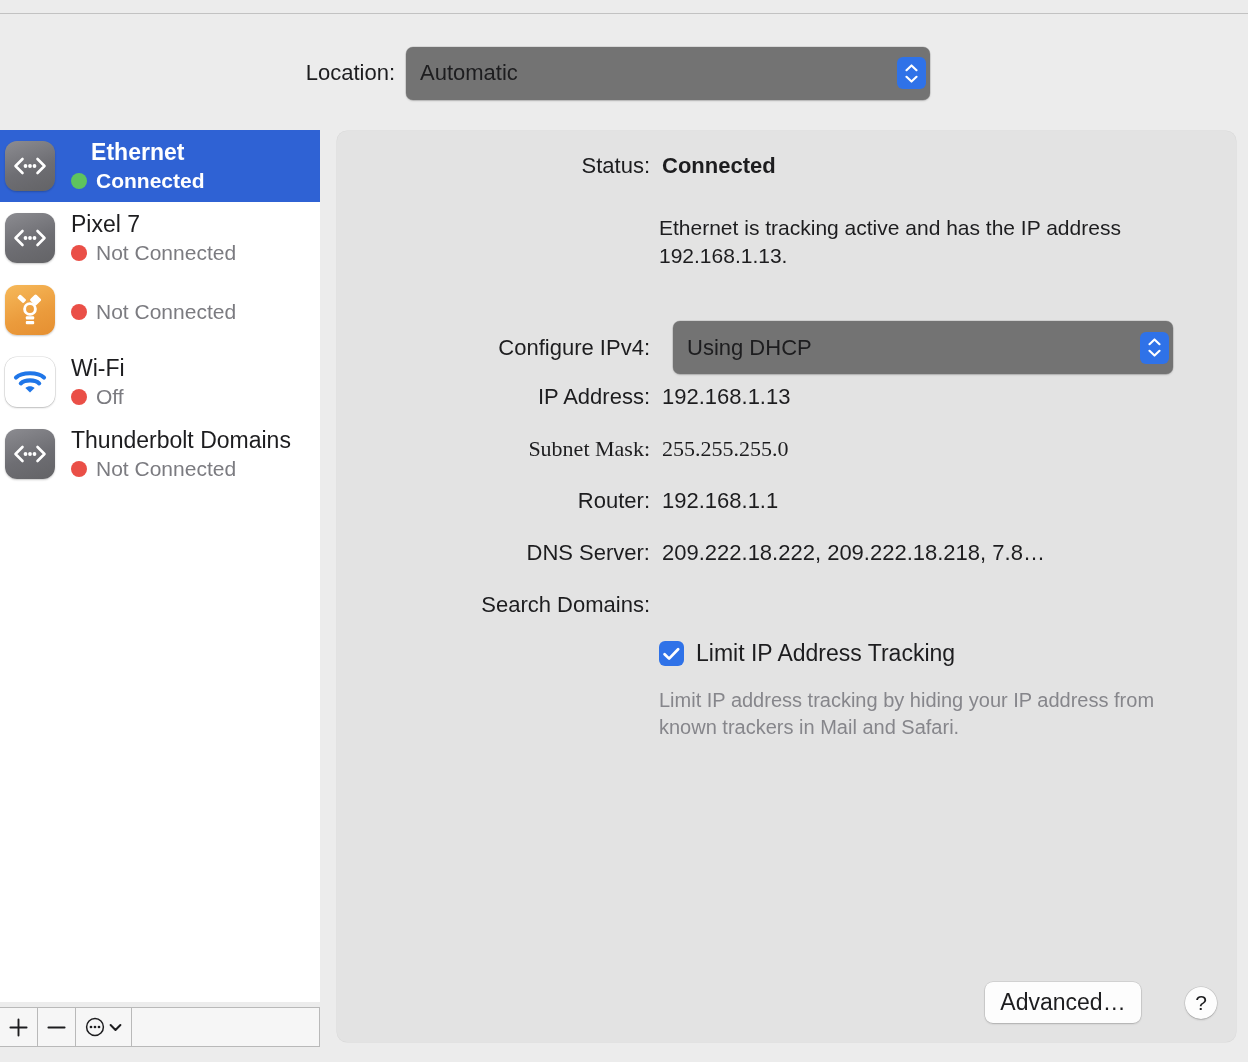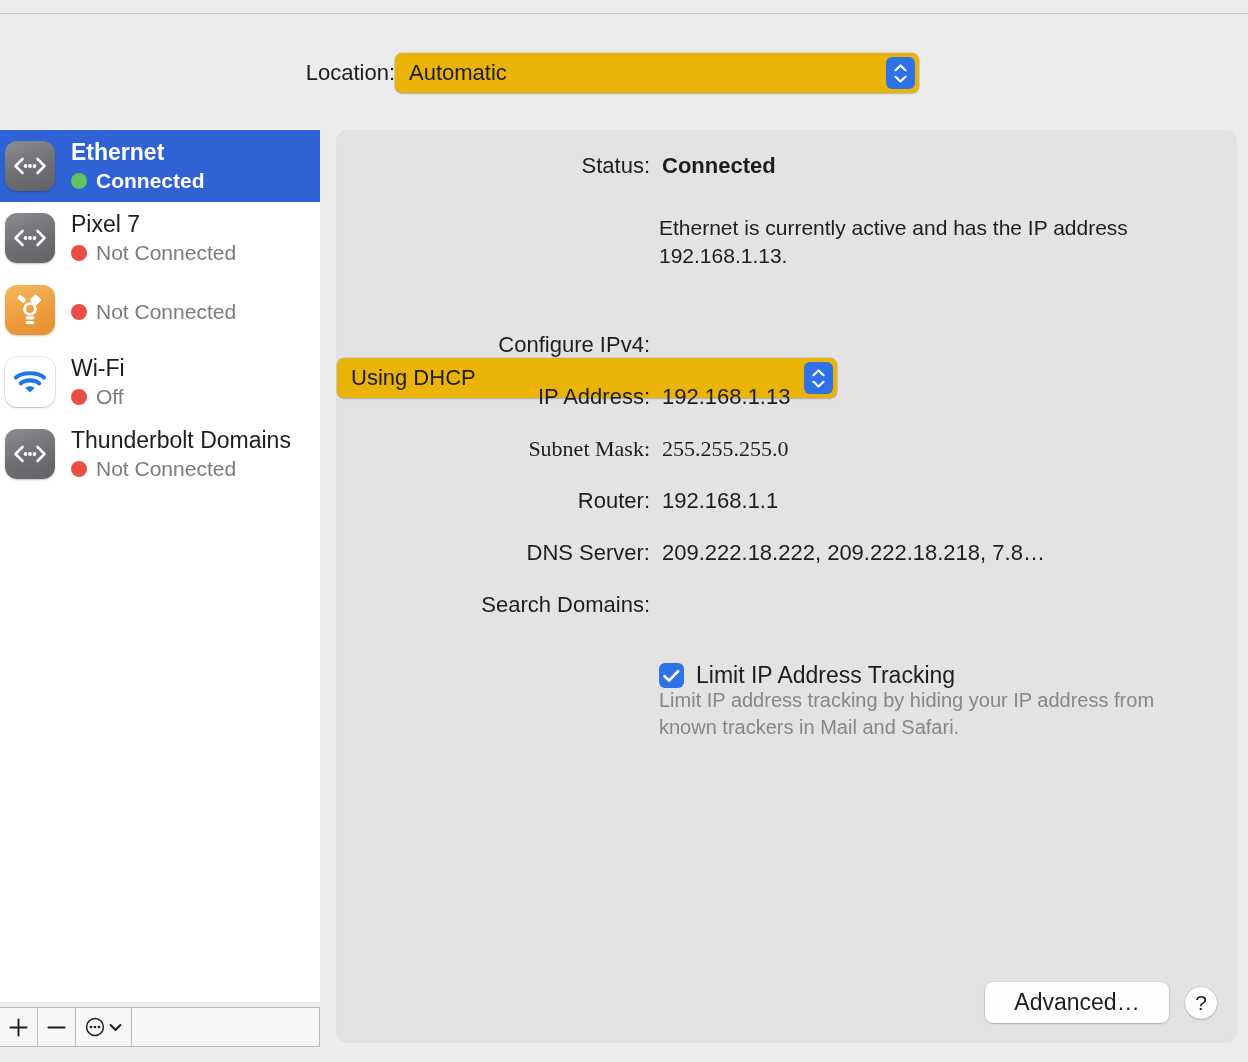--- a/index.html
+++ b/index.html
@@ -35,26 +35,27 @@
     align-items: center;
   }
   .location-label {
     width: 395px;
     text-align: right;
     font-size: 22px;
     color: #1d1d1f;
   }
   .popup {
     position: relative;
-    height: 40px;
-    background: #eab308;
+    height: 53px;
+    background: #737373;
     border-radius: 7px;
     box-shadow: 0 0 0 0.5px rgba(0,0,0,0.16), 0 1px 2px rgba(0,0,0,0.18);
     display: flex;
     align-items: center;
+    margin-left: 11px;
   }
   .popup-value {
     font-size: 22px;
     color: #1d1d1f;
     padding-left: 14px;
     white-space: nowrap;
     overflow: hidden;
   }
   .stepper {
     position: absolute;
@@ -82,21 +83,21 @@
     background: #ffffff;
     overflow: hidden;
   }
   .net-item {
     position: relative;
     height: 72px;
     display: flex;
     align-items: center;
     padding-left: 5px;
   }
-  .net-item.selected { background: #2f62d4; }
+  .net-item.selected { background: #2f62d4; text-align: center; }
 
   .net-icon {
     width: 50px; height: 50px;
     border-radius: 12px;
     flex: 0 0 50px;
     display: flex;
     align-items: center;
     justify-content: center;
     box-shadow: 0 1px 2px rgba(0,0,0,0.22);
   }
@@ -205,21 +206,21 @@
     font-size: 21px;
     line-height: 1.33;
     color: #1d1d1f;
   }
 
   .ipv4-popup { width: 500px; }
 
   .checkbox-row {
     position: absolute;
     left: 322px;
-    top: 531px;
+    top: 509px;
     display: flex;
     align-items: center;
     gap: 12px;
   }
   .checkbox {
     width: 25px; height: 25px;
     border-radius: 6px;
     background: #2f72e8;
     display: flex;
     align-items: center;
@@ -239,21 +240,21 @@
     font-size: 20px;
     line-height: 1.33;
     color: #86868b;
   }
 
   
   .advanced-btn {
     position: absolute;
     left: 648px;
     top: 851px;
-    width: 184px;
+    width: 156px;
     height: 41px;
     background: #fdfdfd;
     border-radius: 8px;
     box-shadow: 0 0 0 0.5px rgba(0,0,0,0.14), 0 1px 2px rgba(0,0,0,0.18);
     display: flex;
     align-items: center;
     justify-content: center;
     font-size: 23px;
     color: #1d1d1f;
   }
@@ -413,23 +414,23 @@
   <div class="tb-rest"></div>
 </div>
 
 <div class="detail">
 
   <div class="field-row" style="top:22px;">
     <span class="field-label">Status:</span>
     <span class="field-value bold">Connected</span>
   </div>
 
-  <div class="status-desc">Ethernet is currently active and has the IP address 192.168.1.13.</div>
-
-  <div class="field-row" style="top:201px; flex-direction:column;">
+  <div class="status-desc">Ethernet is tracking active and has the IP address 192.168.1.13.</div>
+
+  <div class="field-row" style="top:190px; align-items:center;">
     <span class="field-label">Configure IPv4:</span>
     <span class="popup ipv4-popup">
       <span class="popup-value">Using DHCP</span>
       <span class="stepper">
         <svg width="13" height="8" viewBox="0 0 13 8">
             <path d="M1.5 6.2 L6.5 1.4 L11.5 6.2" fill="none" stroke="#ffffff" stroke-width="2.1" stroke-linecap="round" stroke-linejoin="round"></path>
           </svg>
         <svg width="13" height="8" viewBox="0 0 13 8">
             <path d="M1.5 1.8 L6.5 6.6 L11.5 1.8" fill="none" stroke="#ffffff" stroke-width="2.1" stroke-linecap="round" stroke-linejoin="round"></path>
           </svg>

